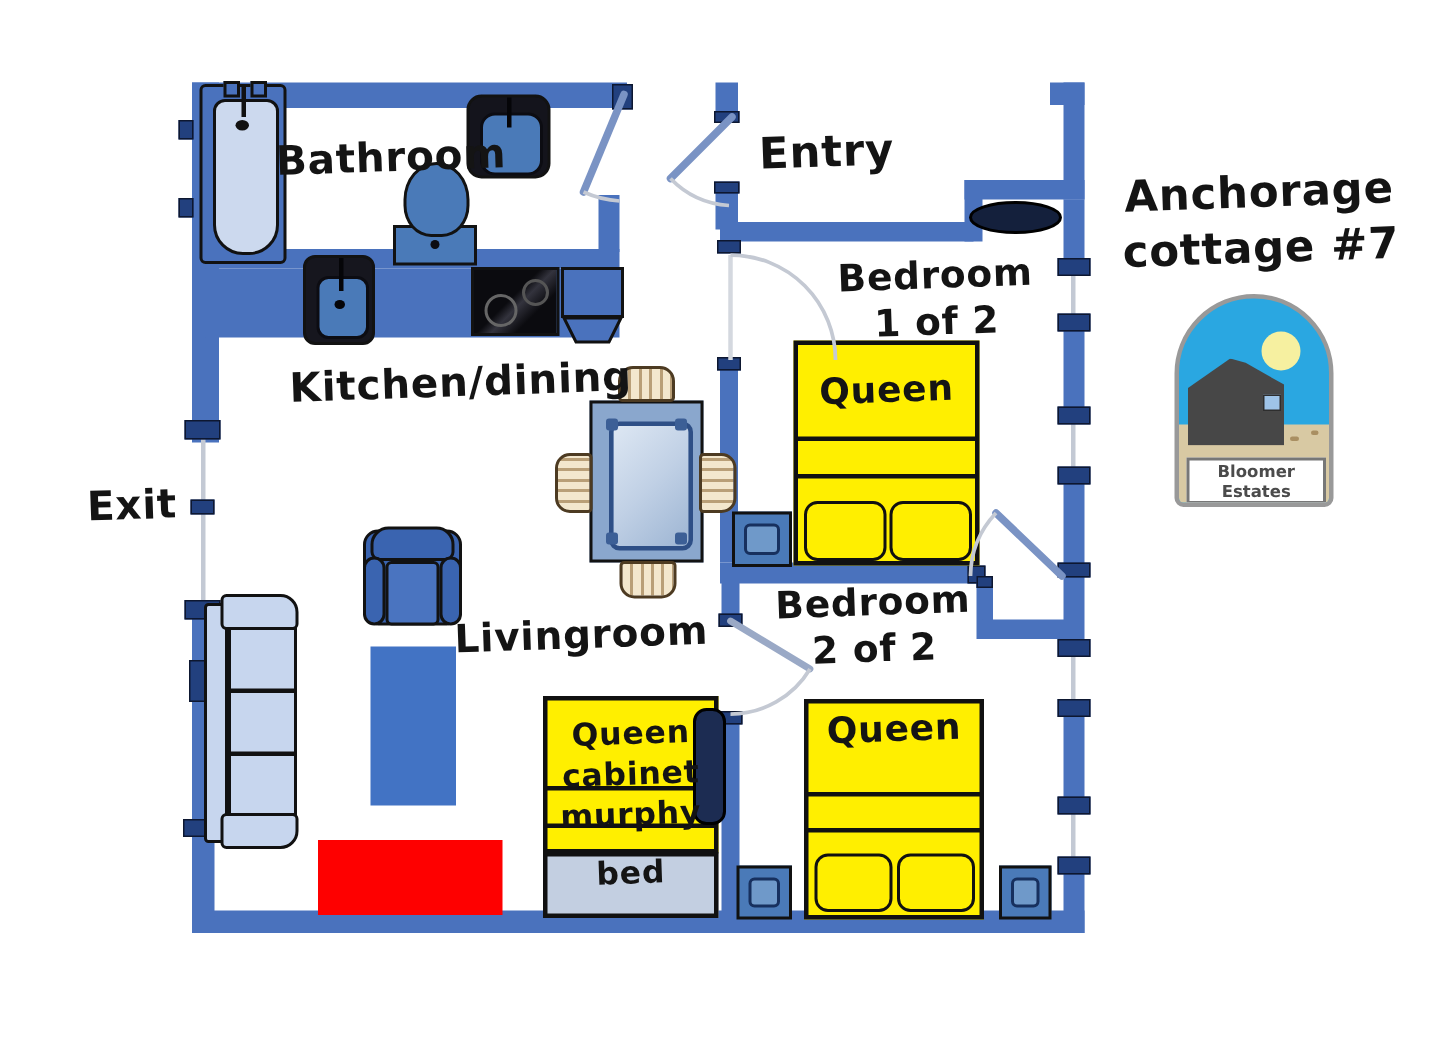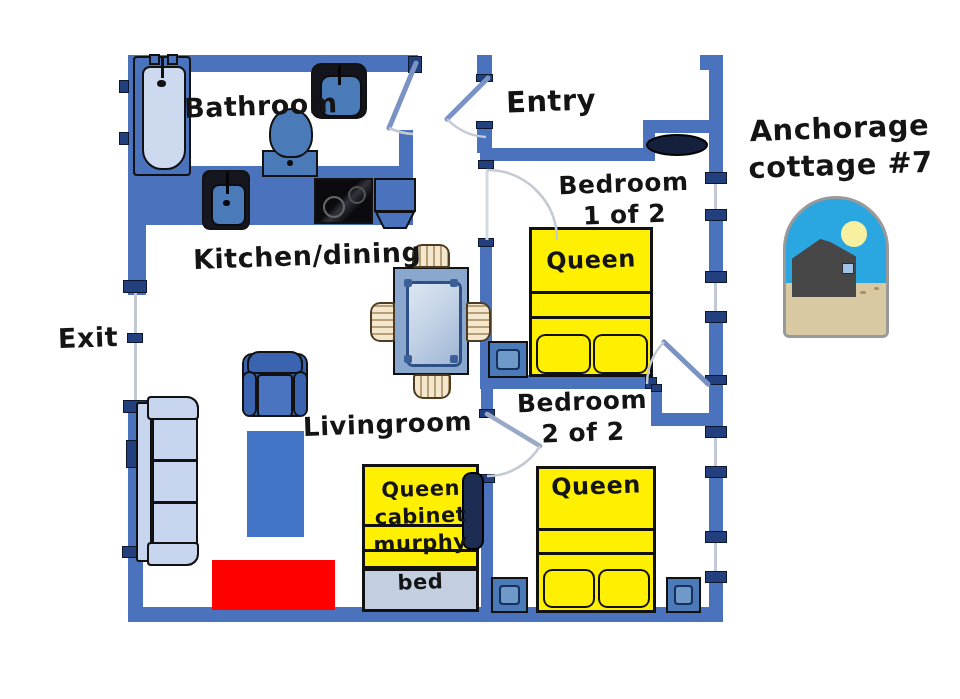--- a/index.html
+++ b/index.html
@@ -223,15 +223,19 @@
     <div>cottage #7</div>
   </div>
 
   <div style="position:absolute;left:783px;top:196px;width:106px;height:142px;background:#2aa7e1;border:3px solid #999;border-radius:53px 53px 6px 6px;box-sizing:border-box;overflow:hidden;z-index:6;">
     <div style="position:absolute;left:55px;top:22px;width:26px;height:26px;background:#f6f0a0;border-radius:50%;"></div>
     <div style="position:absolute;left:0;top:84px;width:106px;height:58px;background:#d8c9a3;"></div>
     <div style="position:absolute;left:74px;top:92px;width:6px;height:3px;background:#a98f62;border-radius:2px;"></div>
     <div style="position:absolute;left:88px;top:88px;width:5px;height:3px;background:#a98f62;border-radius:2px;"></div>
     <div style="position:absolute;left:6px;top:40px;width:64px;height:58px;background:#474747;clip-path:polygon(0 34%,44% 0,60% 5%,100% 30%,100% 100%,0 100%);"></div>
     <div style="position:absolute;left:56px;top:64px;width:12px;height:11px;background:#9fc4e8;border:1px solid #2e2e2e;box-sizing:border-box;"></div>
+    <div style="position:absolute;left:5px;top:106px;width:93px;height:31px;background:#fff;border:2px solid #777;box-sizing:border-box;">
+      <div class="logo-text" style="margin-top:1px;">Bloomer Estates</div>
+      <div class="logo-text">Vacation Rentals</div>
+    </div>
   </div>
 
 </div>
 
 </body></html>

